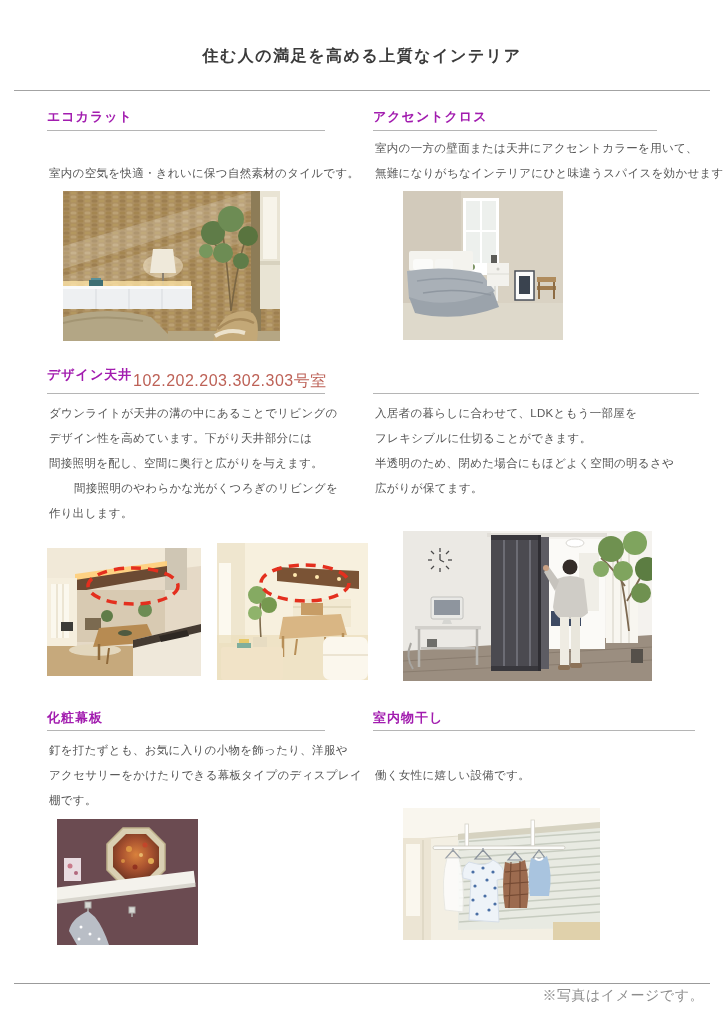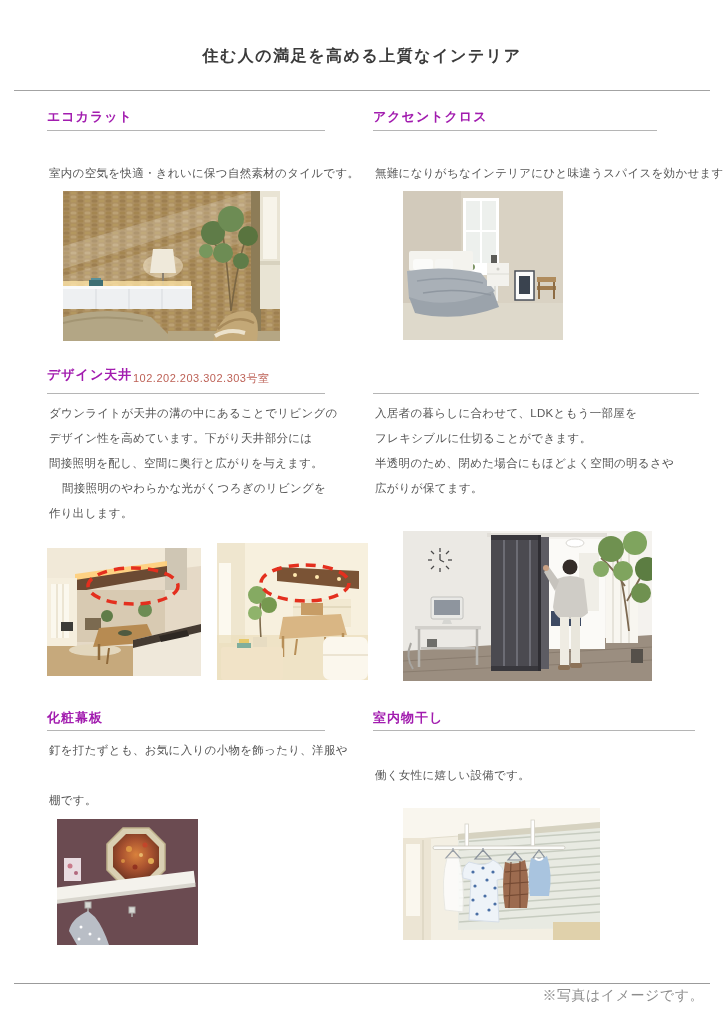--- a/index.html
+++ b/index.html
@@ -5,21 +5,21 @@
   html,body { margin:0; padding:0; background:#ffffff; }
   .page { position:relative; width:724px; height:1024px; background:#ffffff; margin:8px auto;
           font-family:Liberation Sans, sans-serif; overflow:hidden; }
   .title { position:absolute; top:38px; left:0; width:724px; text-align:center;
            font-size:16px; font-weight:bold; color:#3b3b3b; letter-spacing:1.5px; }
   .rule  { position:absolute; height:0; border-top:1px solid #b5b5b5; }
   .rule.top    { border-top-color:#a3a3a3; }
   .rule.footer { border-top-color:#9b9b9b; }
   .heading { position:absolute; font-size:13px; font-weight:bold; color:#a21caf;
              letter-spacing:1px; white-space:nowrap; }
-  .note { position:absolute; font-size:11px; color:#bd6156; letter-spacing:0.5px; white-space:nowrap; }
+  .note { position:absolute; font-size:16px; color:#bd6156; letter-spacing:0.5px; white-space:nowrap; }
   .bline { position:absolute; font-size:11.5px; color:#565656; letter-spacing:0.3px; white-space:nowrap; }
   .photo { position:absolute; display:block; }
   .footer-note { position:absolute; top:979px; right:20px; font-size:14px; color:#8d8d8d; letter-spacing:0.5px; }
 </style>
 </head>
 <body>
 
 <div class="page">
 
   <div class="title">住む人の満足を高める上質なインテリア</div>
@@ -76,20 +76,21 @@
     <rect x="105" y="140" width="112" height="10" fill="#b5a683"></rect>
     <g>
       <path d="M150,150 q8,-32 34,-30 q14,2 10,30 Z" fill="#c3a877"></path>
       <path d="M155,138 q18,-16 36,-6" stroke="#a88b5c" stroke-width="2.5" fill="none"></path>
       <path d="M152,145 q14,-8 30,-3" stroke="#ece2cc" stroke-width="4" fill="none"></path>
     </g>
   </svg>
 
   <div class="heading" style="left:373px; top:100px;">アクセントクロス</div>
   <div class="rule" style="top:122px; left:373px; width:284px;"></div>
+  <div class="bline" style="left:375px; top:133px;">室内の一方の壁面または天井にアクセントカラーを用いて、</div>
   <div class="bline" style="left:375px; top:158px;">無難になりがちなインテリアにひと味違うスパイスを効かせます。</div>
 
   <svg class="photo" style="left:403px; top:183px;" width="160" height="149" viewBox="0 0 160 149">
     <rect width="160" height="149" fill="#d9d2c3"></rect>
     <rect x="0" y="0" width="58" height="149" fill="#d2cabb"></rect>
     <rect x="0" y="112" width="160" height="37" fill="#ded9cb"></rect>
     <g>
       <rect x="60" y="7" width="36" height="76" fill="#ffffff"></rect>
       <rect x="63" y="10" width="30" height="62" fill="#edf0ed"></rect>
       <line x1="78" y1="10" x2="78" y2="72" stroke="#ffffff" stroke-width="2"></line>
@@ -134,21 +135,21 @@
       <line x1="151" y1="91" x2="151" y2="108" stroke="#8d6c44" stroke-width="2"></line>
     </g>
   </svg>
 
   <div class="heading" style="left:47px; top:358px;">デザイン天井</div>
   <div class="note" style="left:133px; top:363px;">102.202.203.302.303号室</div>
   <div class="rule" style="top:385px; left:47px; width:278px;"></div>
   <div class="bline" style="left:49px; top:398px;">ダウンライトが天井の溝の中にあることでリビングの</div>
   <div class="bline" style="left:49px; top:423px;">デザイン性を高めています。下がり天井部分には</div>
   <div class="bline" style="left:49px; top:448px;">間接照明を配し、空間に奥行と広がりを与えます。</div>
-  <div class="bline" style="left:38px; top:473px;padding-left:24px;">間接照明のやわらかな光がくつろぎのリビングを</div>
+  <div class="bline" style="left:50px; top:473px;padding-left:24px;">間接照明のやわらかな光がくつろぎのリビングを</div>
   <div class="bline" style="left:49px; top:498px;text-align:center;">作り出します。</div>
 
   <svg class="photo" style="left:47px; top:540px;" width="154" height="128" viewBox="0 0 154 128">
     <rect width="154" height="128" fill="#e5d9c6"></rect>
     <polygon points="0,0 154,0 154,18 0,36" fill="#f1e9d8"></polygon>
     <rect x="118" y="0" width="22" height="42" fill="#cfc6b4"></rect>
     <polygon points="28,26 120,13 120,19 28,34" fill="#ffce79" opacity="0.9"></polygon>
     <polygon points="28,32 120,18 120,28 28,44" fill="#6b4a33"></polygon>
     <rect x="0" y="30" width="30" height="72" fill="#f5eedd"></rect>
     <rect x="4" y="36" width="18" height="54" fill="#fbf8ee"></rect>
@@ -293,20 +294,21 @@
       <circle cx="220" cy="40" r="10" fill="#7fa45e"></circle>
       <circle cx="238" cy="62" r="10" fill="#6f9150"></circle>
       <circle cx="198" cy="38" r="8" fill="#86aa66"></circle>
       <rect x="228" y="118" width="12" height="14" fill="#55504a"></rect>
     </g>
   </svg>
 
   <div class="heading" style="left:47px; top:701px;">化粧幕板</div>
   <div class="rule" style="top:722px; left:47px; width:278px;"></div>
   <div class="bline" style="left:49px; top:735px;">釘を打たずとも、お気に入りの小物を飾ったり、洋服や</div>
+  <div class="bline" style="left:49px; top:760px;">アクセサリーをかけたりできる幕板タイプのディスプレイ</div>
   <div class="bline" style="left:49px; top:785px;">棚です。</div>
 
   <svg class="photo" style="left:57px; top:811px;" width="141" height="126" viewBox="0 0 141 126">
     <defs>
       <radialGradient id="artG" cx="50%" cy="45%" r="60%">
         <stop offset="0%" stop-color="#d9813c"></stop>
         <stop offset="55%" stop-color="#a8512f"></stop>
         <stop offset="100%" stop-color="#6e3420"></stop>
       </radialGradient>
     </defs>

